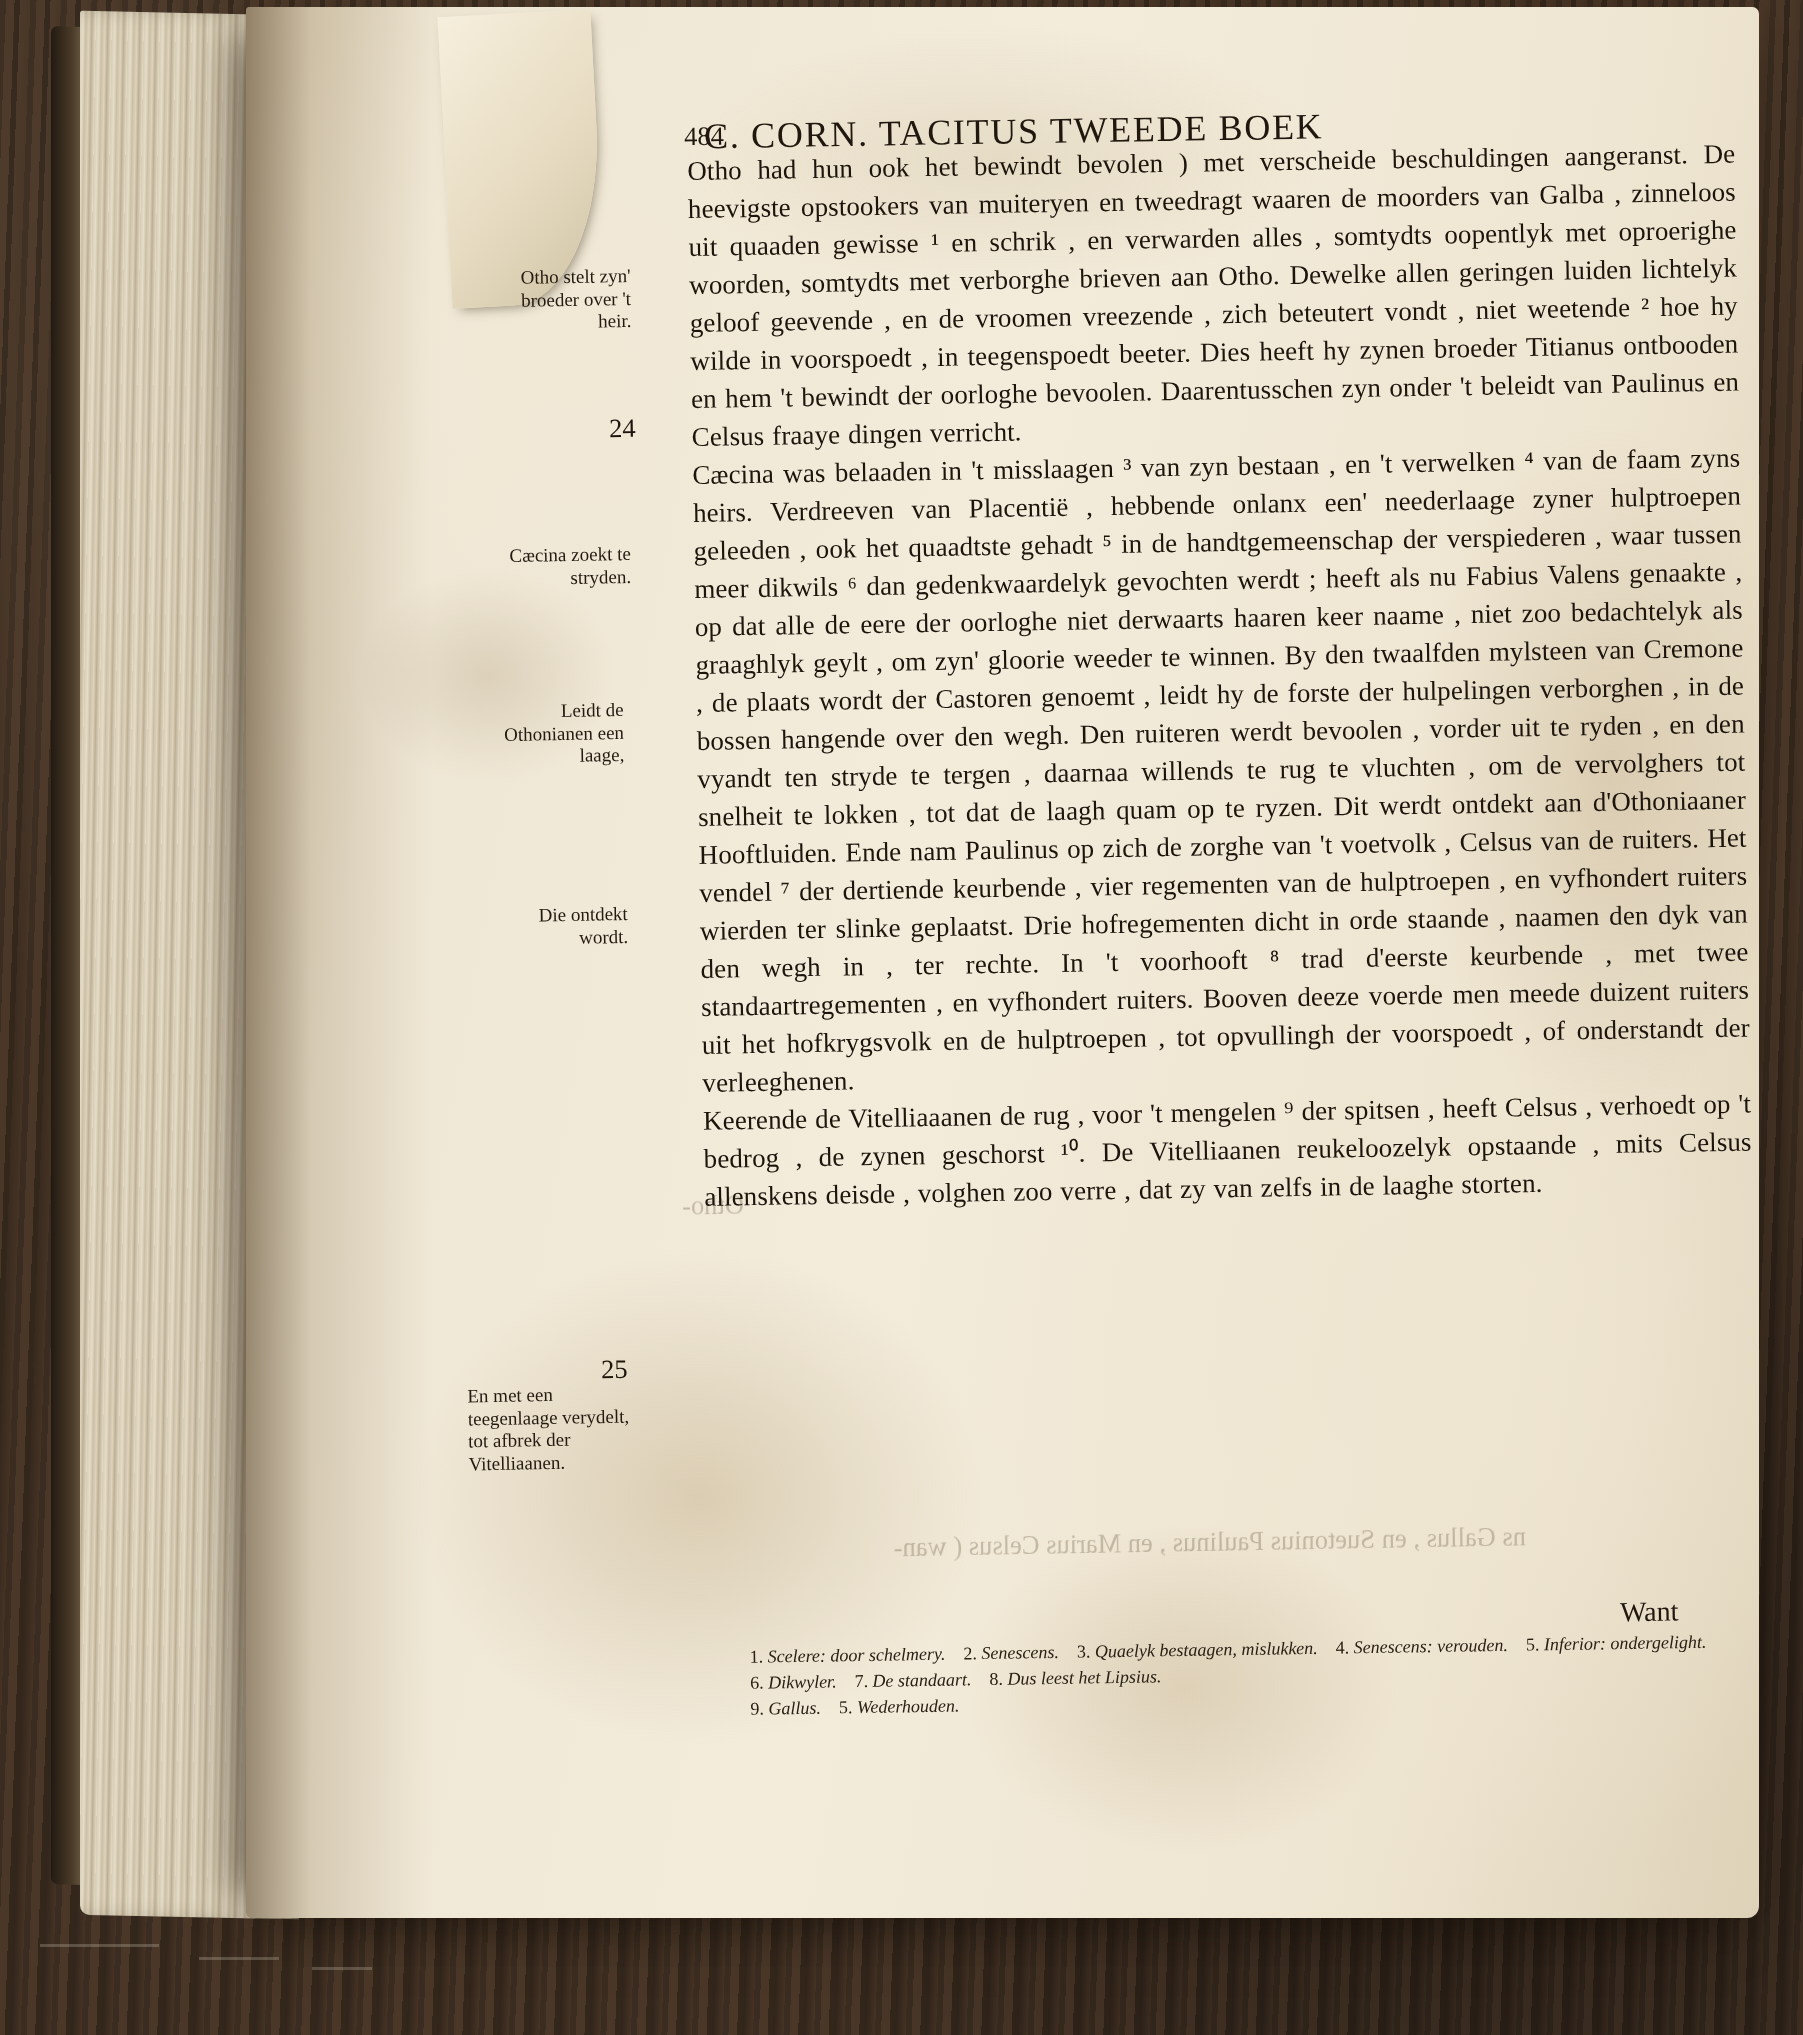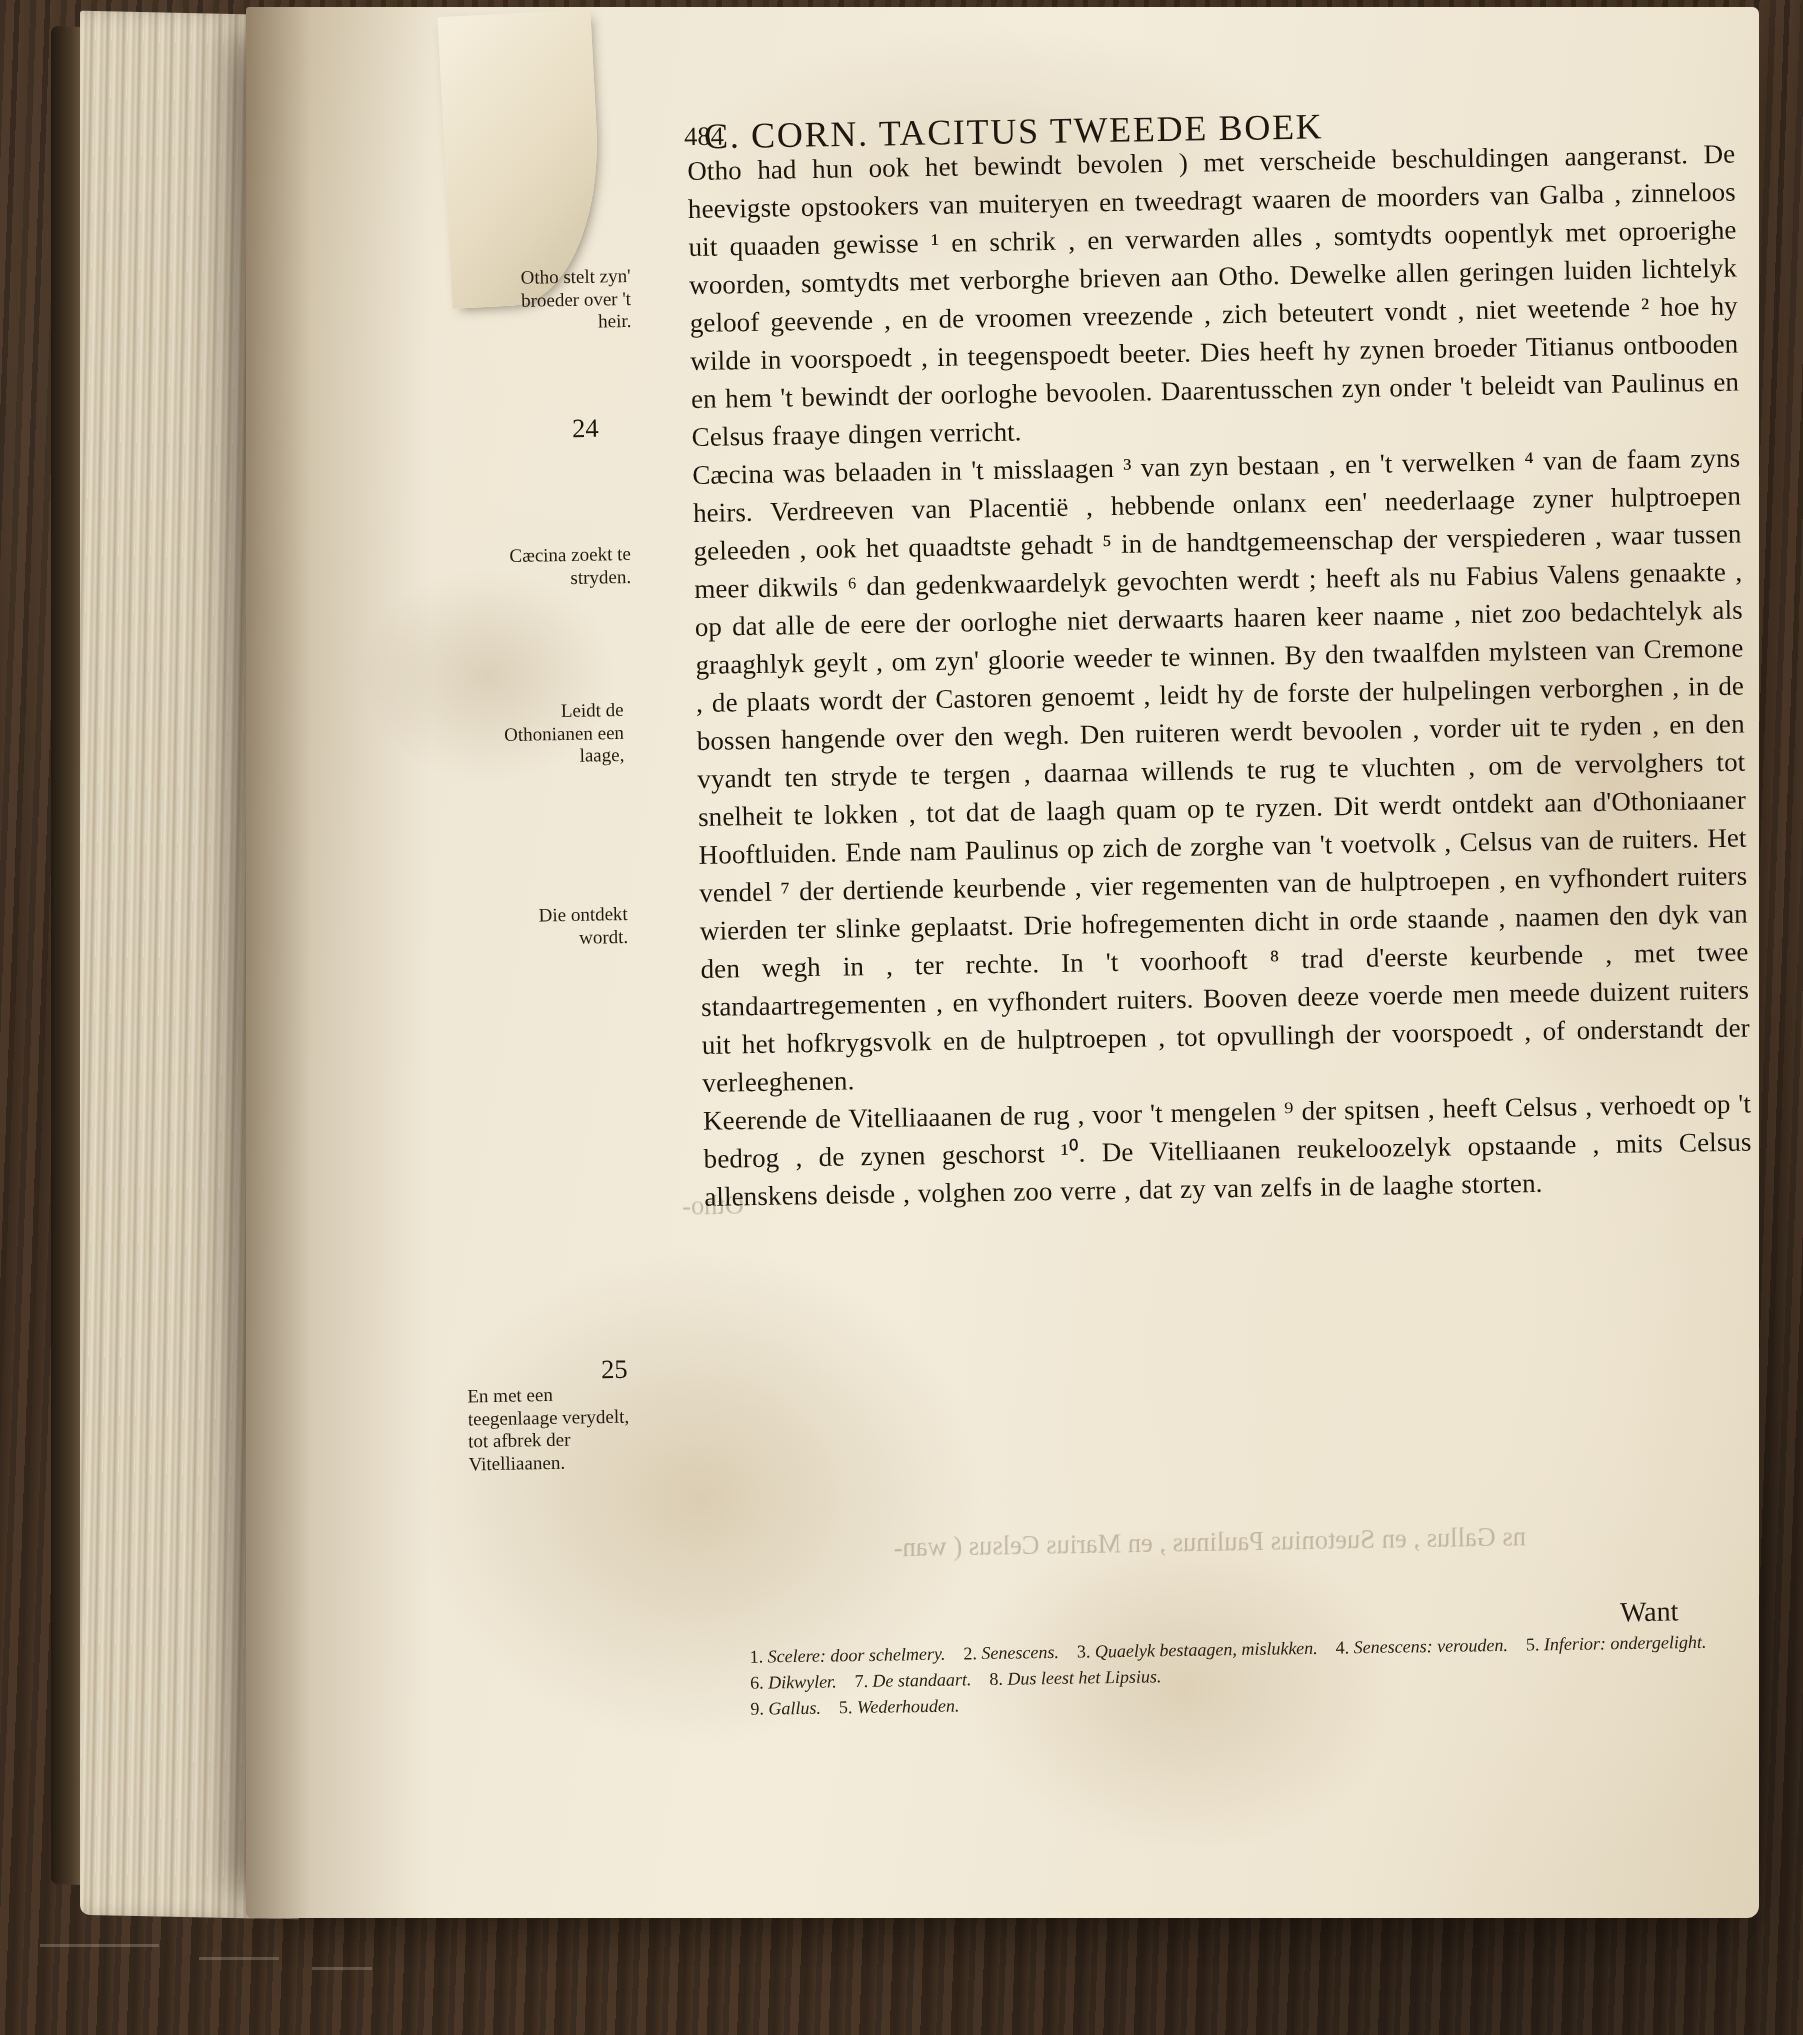--- a/index.html
+++ b/index.html
@@ -259,21 +259,21 @@
 
       <div class="folio">484</div>
       <div class="running-head">C. CORN. TACITUS TWEEDE BOEK</div>
 
       <div class="margin-note right" style="left:262px; top:259px;">Otho stelt zyn' broeder over 't heir.</div>
       <div class="margin-note right" style="left:262px; top:537px;">Cæcina zoekt te stryden.</div>
       <div class="margin-note right" style="left:255px; top:693px;">Leidt de Othonianen een laage,</div>
       <div class="margin-note right" style="left:259px; top:897px;">Die ontdekt wordt.</div>
       <div class="margin-note" style="left:222px; top:1377px; width:163px;">En met een teegenlaage verydelt, tot afbrek der Vitelliaanen.</div>
 
-      <div class="section-number" style="left:326px; top:406px;">24</div>
+      <div class="section-number" style="left:363px; top:406px;">24</div>
       <div class="section-number" style="left:355px; top:1347px;">25</div>
 
       <div class="body-col">
         <p>Otho had hun ook het bewindt bevolen ) met verscheide beschuldingen aangeranst. De heevigste opstookers van muiteryen en tweedragt waaren de moorders van Galba , zinneloos uit quaaden gewisse ¹ en schrik , en verwarden alles , somtydts oopentlyk met oproerighe woorden, somtydts met verborghe brieven aan Otho. Dewelke allen geringen luiden lichtelyk geloof geevende , en de vroomen vreezende , zich beteutert vondt , niet weetende ² hoe hy wilde in voorspoedt , in teegenspoedt beeter. Dies heeft hy zynen broeder Titianus ontbooden en hem 't bewindt der oorloghe bevoolen. Daarentusschen zyn onder 't beleidt van Paulinus en Celsus fraaye dingen verricht.</p>
         <p>Cæcina was belaaden in 't misslaagen ³ van zyn bestaan , en 't verwelken ⁴ van de faam zyns heirs. Verdreeven van Placentië , hebbende onlanx een' neederlaage zyner hulptroepen geleeden , ook het quaadtste gehadt ⁵ in de handtgemeenschap der verspiederen , waar tussen meer dikwils ⁶ dan gedenkwaardelyk gevochten werdt ; heeft als nu Fabius Valens genaakte , op dat alle de eere der oorloghe niet derwaarts haaren keer naame , niet zoo bedachtelyk als graaghlyk geylt , om zyn' gloorie weeder te winnen. By den twaalfden mylsteen van Cremone , de plaats wordt der Castoren genoemt , leidt hy de forste der hulpelingen verborghen , in de bossen hangende over den wegh. Den ruiteren werdt bevoolen , vorder uit te ryden , en den vyandt ten stryde te tergen , daarnaa willends te rug te vluchten , om de vervolghers tot snelheit te lokken , tot dat de laagh quam op te ryzen. Dit werdt ontdekt aan d'Othoniaaner Hooftluiden. Ende nam Paulinus op zich de zorghe van 't voetvolk , Celsus van de ruiters. Het vendel ⁷ der dertiende keurbende , vier regementen van de hulptroepen , en vyfhondert ruiters wierden ter slinke geplaatst. Drie hofregementen dicht in orde staande , naamen den dyk van den wegh in , ter rechte. In 't voorhooft ⁸ trad d'eerste keurbende , met twee standaartregementen , en vyfhondert ruiters. Booven deeze voerde men meede duizent ruiters uit het hofkrygsvolk en de hulptroepen , tot opvullingh der voorspoedt , of onderstandt der verleeghenen.</p>
         <p>Keerende de Vitelliaaanen de rug , voor 't mengelen ⁹ der spitsen , heeft Celsus , verhoedt op 't bedrog , de zynen geschorst ¹⁰. De Vitelliaanen reukeloozelyk opstaande , mits Celsus allenskens deisde , volghen zoo verre , dat zy van zelfs in de laaghe storten.</p>
       </div>
 
       <div class="catchword">Want</div>
 

